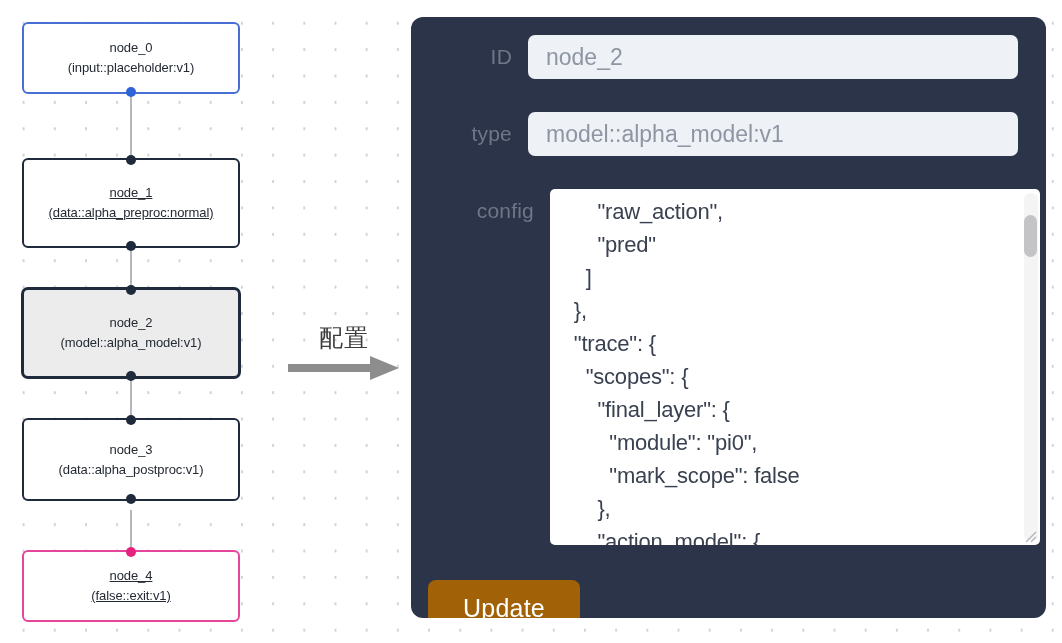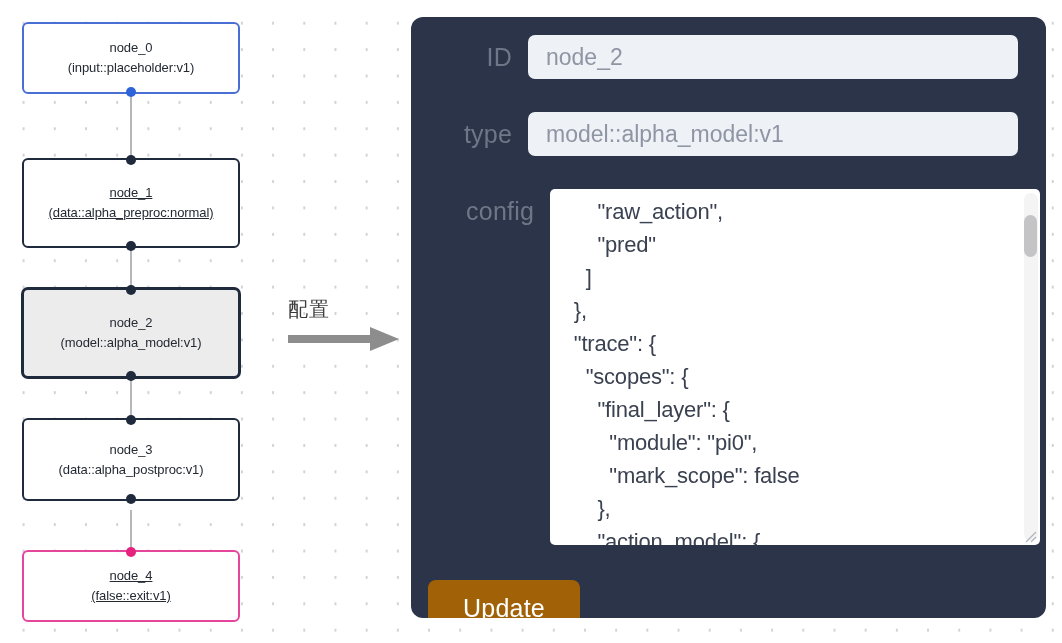--- a/index.html
+++ b/index.html
@@ -89,25 +89,26 @@
   
   #annotation {
     position: absolute;
     left: 288px;
     top: 296px;
     width: 112px;
     z-index: 7;
   }
   #annotation .ann-text {
     font-family: "DejaVu Sans", sans-serif;
-    font-size: 20px;
+    font-size: 24px;
     color: #3b3b3b;
-    text-align: left;
+    text-align: center;
     letter-spacing: 1px;
     line-height: 26px;
+    margin-top: 29px;
   }
   #annotation .ann-arrow {
     margin-top: 4px;
     display: block;
   }
 
   
   #config-panel {
     position: absolute;
     left: 411px;
@@ -126,21 +127,21 @@
     display: flex;
     align-items: flex-start;
   }
   .field-label {
     width: 117px;
     flex: 0 0 117px;
     text-align: right;
     padding-right: 16px;
     box-sizing: border-box;
     color: #6f7687;
-    font-size: 25px;
+    font-size: 21px;
     line-height: 44px;
     letter-spacing: 0.2px;
   }
   .field-input {
     box-sizing: border-box;
     background: #eef1f6;
     border: none;
     border-radius: 7px;
     color: #8e95a3;
     font-size: 23px;

